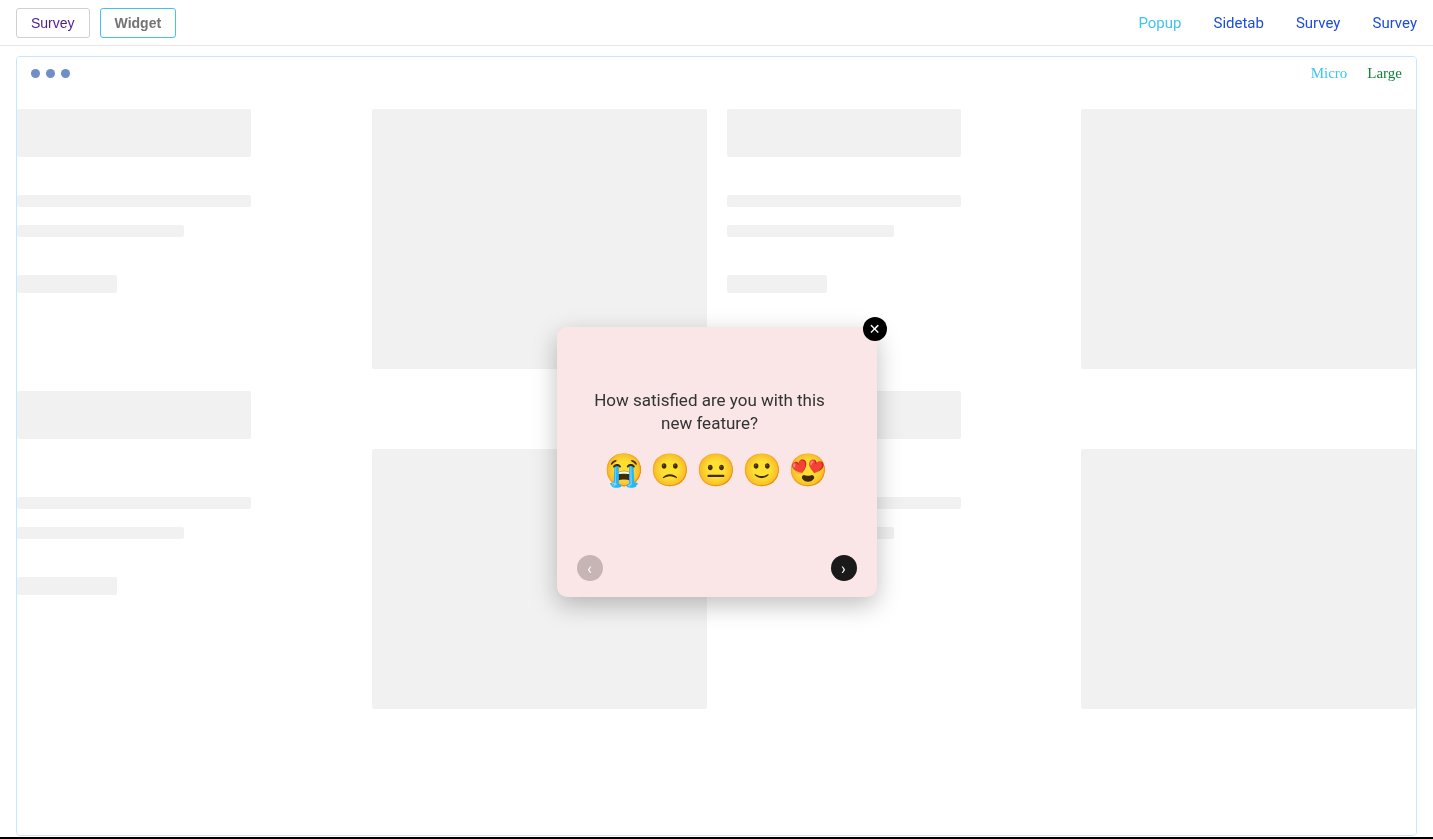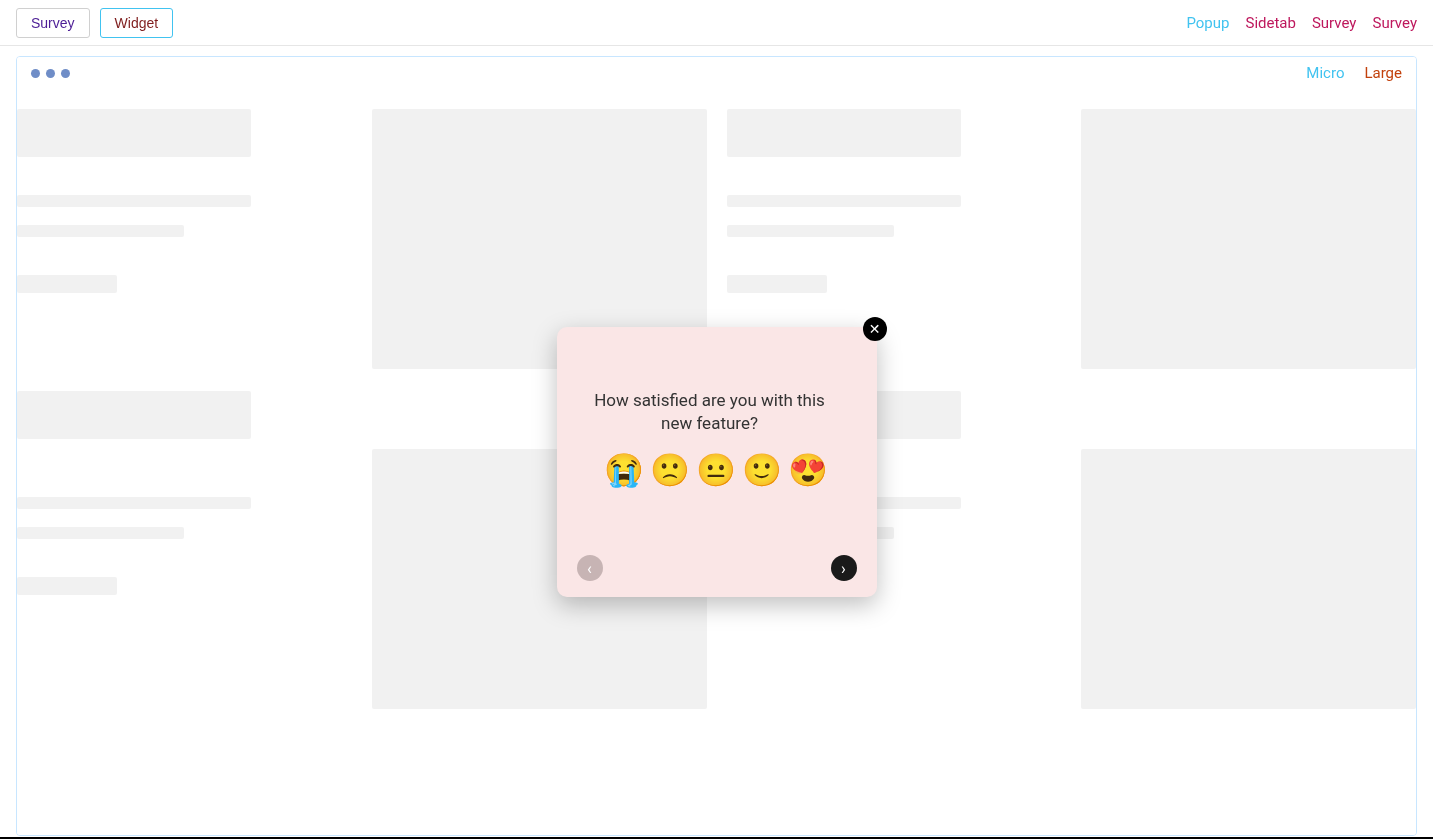--- a/index.html
+++ b/index.html
@@ -24,50 +24,52 @@
     border: 1px solid #d0d0d0;
     background: #fff;
     border-radius: 3px;
     padding: 6px 14px;
     font-size: 14px;
     color: #4c1d95;
     cursor: pointer;
   }
   .tab-btn.active {
     border-color: #41c3f0;
-    color: #7f1d1d;
-  }
-  .tabs-right { display:flex; gap:16px;margin-left:28px; }
+    color: #737373;
+    font-weight: bold;
+  }
+  .tabs-right { display:flex; gap:32px;margin-left:28px; }
   .tab-link {
     font-size: 15px;
-    color: #be185d;
+    color: #1d4ed8;
     cursor: pointer;
   }
   .tab-link.active { color:#41c3f0; }
 
   .browser-frame {
     margin: 10px 16px 0 16px;
     border: 1px solid #c8e6ff;
     border-radius: 4px;
     height: 780px;
     position: relative;
     overflow: hidden;
   }
   .frame-header {
     height: 32px;
     display:flex;
     justify-content: space-between;
     align-items: center;
     padding: 0 14px;
     background:#fff;
+    font-family:Liberation Serif, serif;
   }
   .dots { display:flex; gap:6px; }
   .dot { width:9px; height:9px; border-radius:50%; background:#6f8dc7; }
   .size-tabs { display:flex; gap:20px; font-size:15px; }
-  .size-tab { cursor:pointer; color:#c2410c; }
+  .size-tab { cursor:pointer; color:#15803d; }
   .size-tab.active { color:#41c3f0; }
 
   .canvas {
     background:#fff;
     height: calc(100% - 32px);
     position:relative;
     padding: 0;
     overflow:hidden;
   }
   .skeleton-grid {

